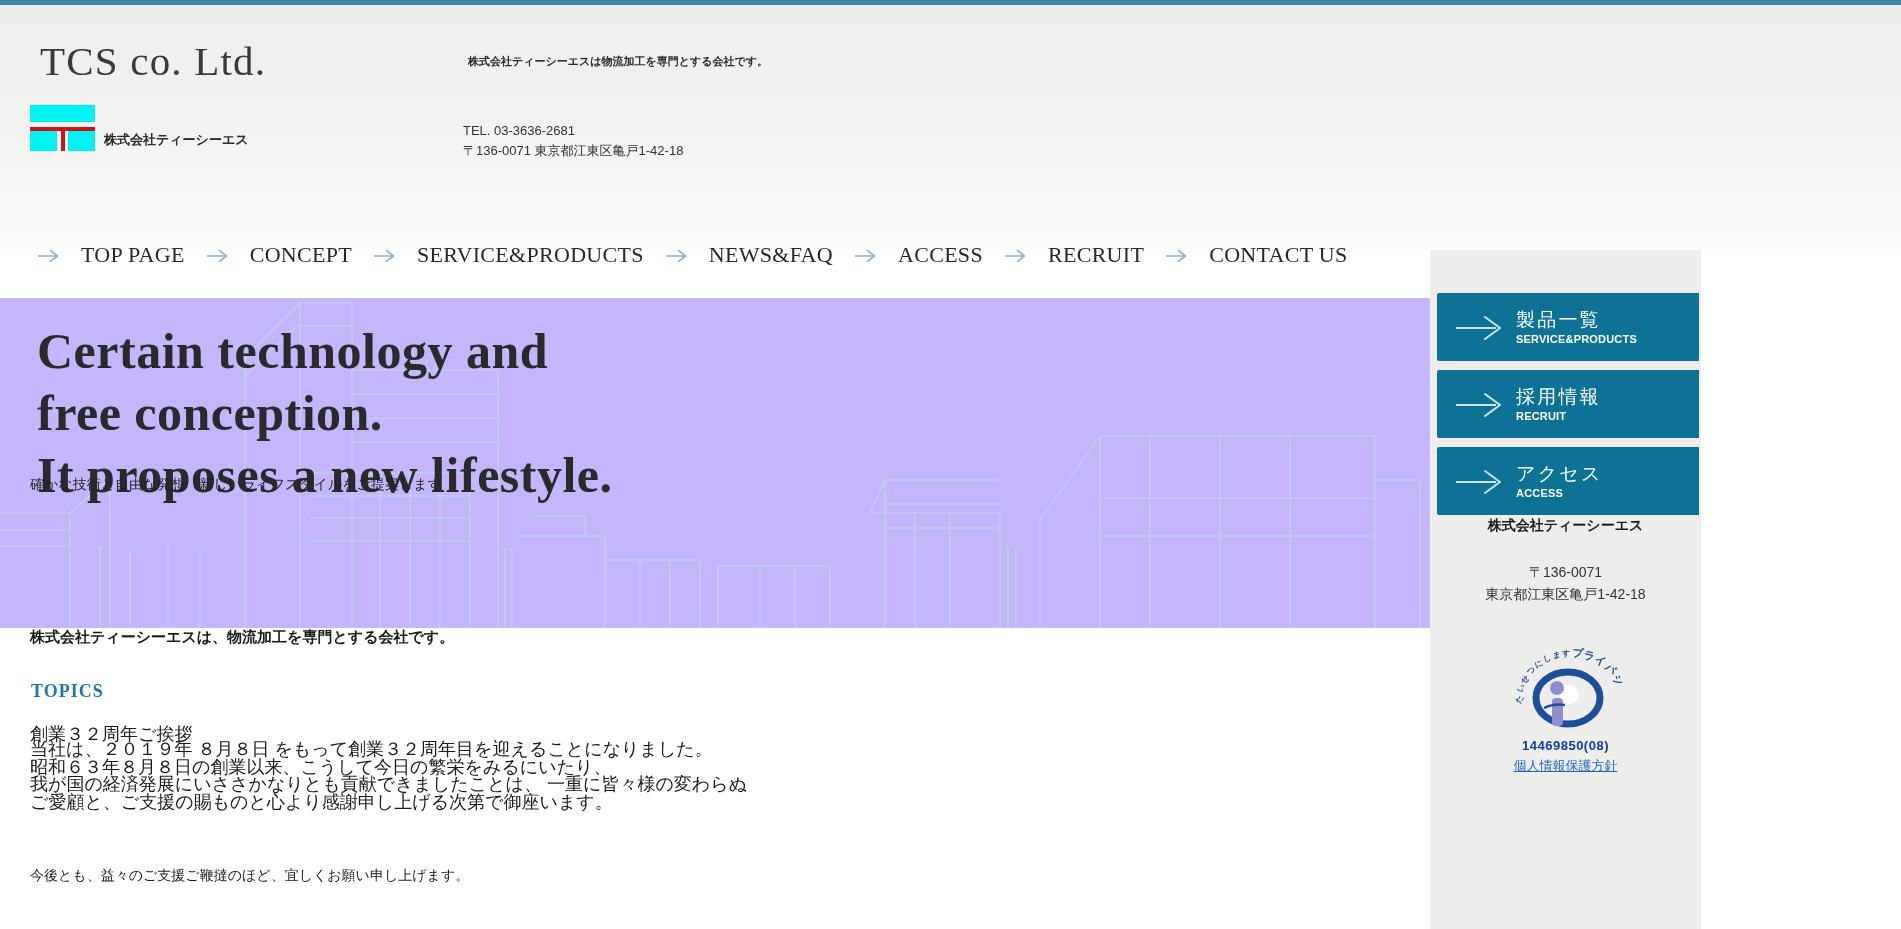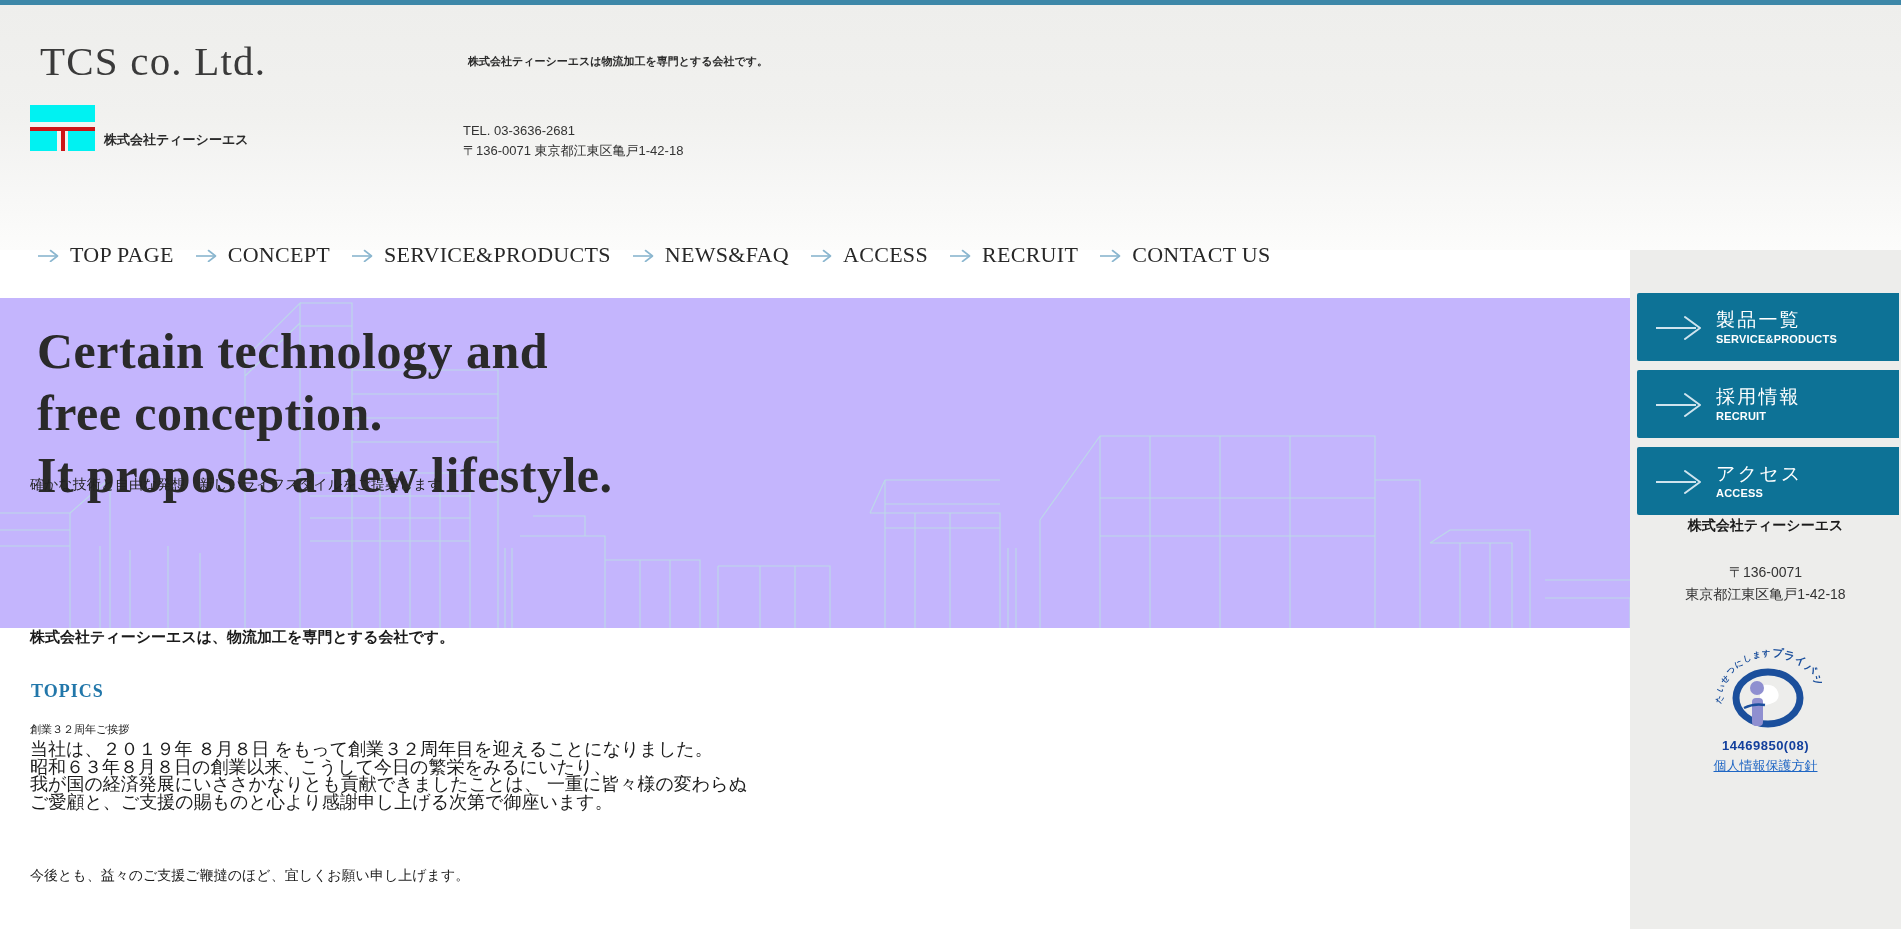--- a/index.html
+++ b/index.html
@@ -24,21 +24,21 @@
     top: 0; left: 0;
     width: 1901px;
     height: 5px;
     background: #3d87a8;
   }
 
   
   #page {
     position: absolute;
     top: 5px; left: 0;
-    width: 1901px;
+    width: 1701px;
     height: 924px;
   }
 
   
   #header {
     position: absolute;
     top: 0; left: 0;
     width: 1901px;
     height: 245px;
     background: linear-gradient(to bottom, #eeeeec 0%, #f1f1ef 45%, #f8f8f7 80%, #fcfcfb 100%);
@@ -134,21 +134,21 @@
     left: 38px;
     top: 237px;
     display: flex;
     align-items: center;
     gap: 22px;
     white-space: nowrap;
   }
   .nav-item {
     display: flex;
     align-items: center;
-    gap: 11px;
+    gap: 22px;
     cursor: pointer;
     text-decoration: none;
   }
   .nav-arrow {
     display: block;
     width: 21px;
     height: 13px;
     flex: 0 0 21px;
   }
   .nav-label {
@@ -217,21 +217,21 @@
     font-family: "Liberation Serif", "DejaVu Serif", serif;
     font-weight: 700;
     font-size: 18px;
     color: #2277aa;
     letter-spacing: 1px;
   }
   #topic-title {
     position: absolute;
     left: 30px;
     top: 94px;
-    font-size: 11px;
+    font-size: 18px;
     color: #1b1b1b;
     white-space: nowrap;
   }
   #topic-body {
     position: absolute;
     left: 30px;
     top: 113px;
     font-size: 18px;
     line-height: 17.5px;
     color: #1b1b1b;

